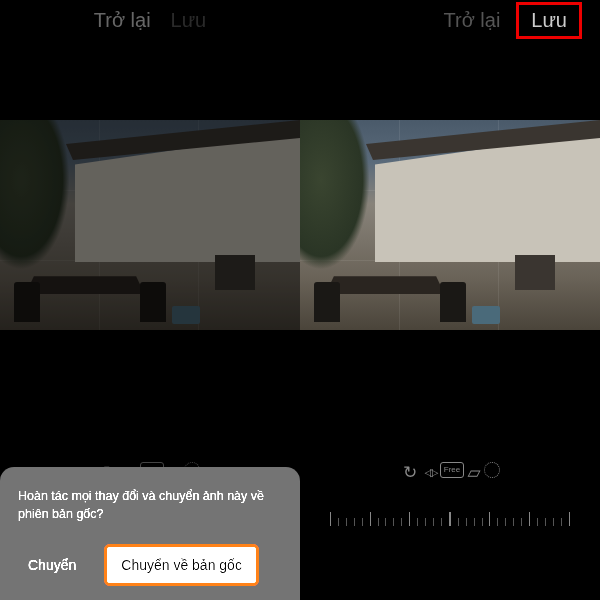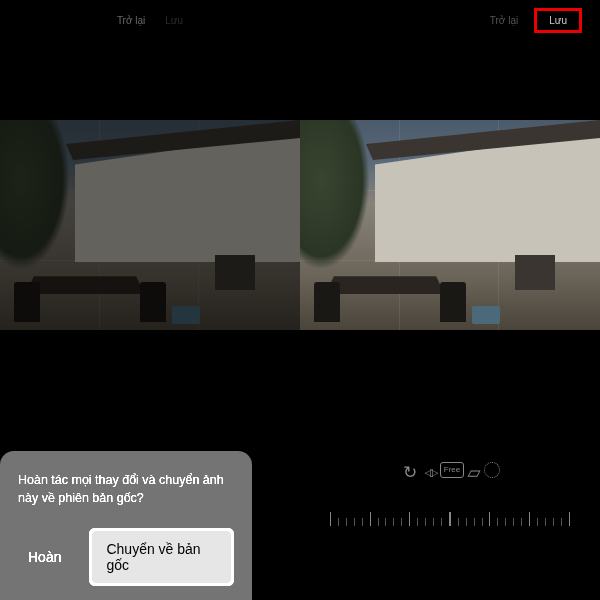--- a/index.html
+++ b/index.html
@@ -24,21 +24,21 @@
     .panel-left {
       filter: brightness(0.5);
     }
     .header {
       height: 40px;
       display: flex;
       align-items: center;
       justify-content: center;
       gap: 20px;
       color: #888;
-      font-size: 10px;
+      font-size: 20px;
     }
     .header span { color: #ccc; }
     .header .dim { color: #555; }
     .header-right {
       justify-content: flex-end;
       padding-right: 18px;
       gap: 16px;
     }
     .save-highlight {
       border: 3px solid #e00;
@@ -195,27 +195,27 @@
       display: flex;
       align-items: center;
       gap: 18px;
     }
     .btn-exit {
       color: #ddd;
       font-size: 14px;
       padding: 8px 10px;
     }
     .btn-revert {
-      background: #737373;
+      background: #a3a3a3;
       color: #000;
       padding: 10px 14px;
       border-radius: 6px;
       font-size: 14px;
       font-weight: 500;
-      border: 3px solid #c4b5fd;
+      border: 3px solid #c2410c;
     }
   </style>
 </head>
 <body>
 
 <div class="container">
 
   <div class="panel panel-left">
     <div class="header">
       <span>Trở lại</span>
@@ -292,19 +292,19 @@
         <span></span>
         <span></span>
         <span></span>
         <span></span>
         <span></span>
     </div>
   </div>
 
 </div>
 
-<div class="dialog" style="width:252px;">
+<div class="dialog" style="width:300px;">
   <div class="dialog-text">Hoàn tác mọi thay đổi và chuyển ảnh này về phiên bản gốc?</div>
   <div class="dialog-buttons">
-    <div class="btn-exit">Hoàn</div>
+    <div class="btn-exit">Chuyển</div>
     <div class="btn-revert">Chuyển về bản gốc</div>
   </div>
 </div>
 
 </body></html>

